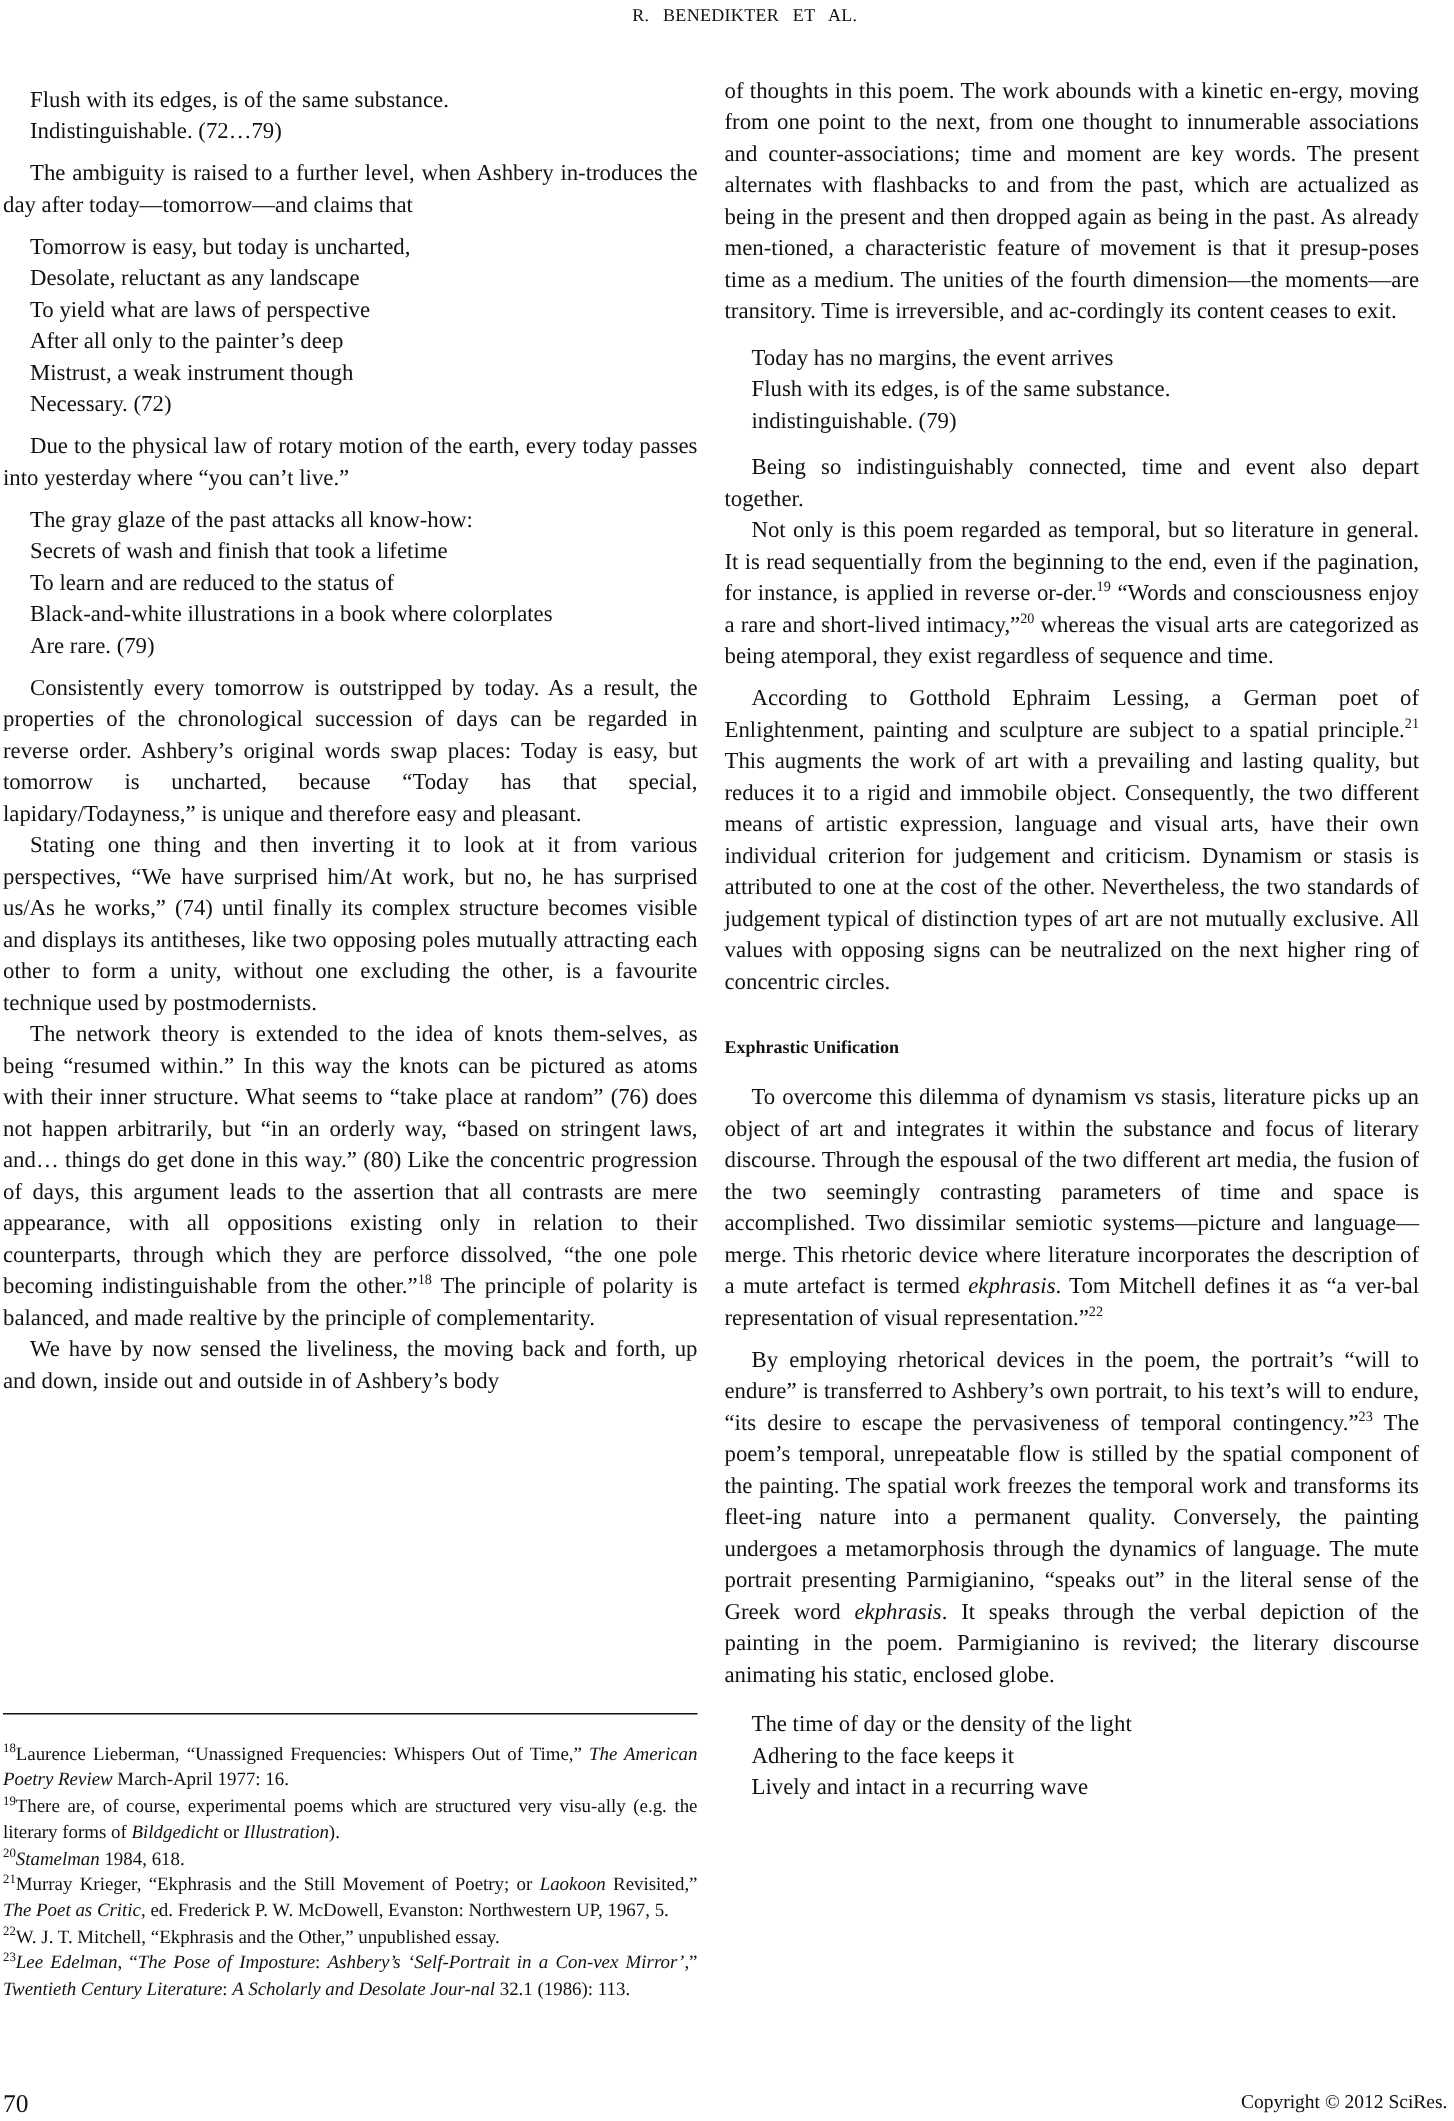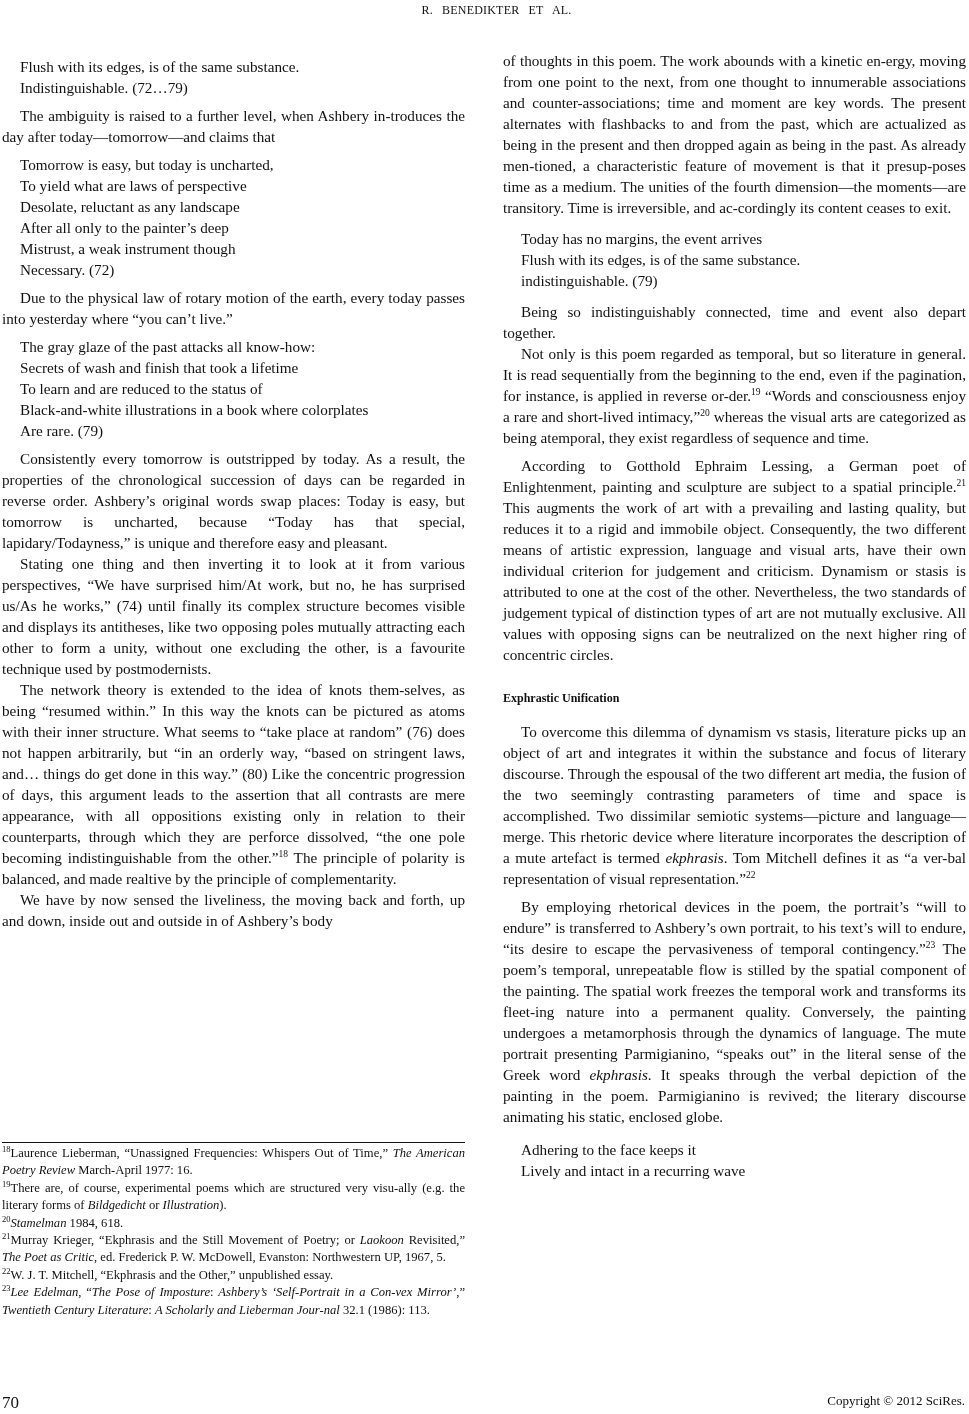--- a/index.html
+++ b/index.html
@@ -7,36 +7,36 @@
     width: 969px; height: 1414px; position: relative; overflow: hidden;
     font-family: "Liberation Serif", "DejaVu Serif", serif;
     color: #111111;
   }
   .running-head {
     position: absolute; top: 3px; left: 12px; width: 969px; text-align: center;
     font-size: 12px; letter-spacing: 0.2px; word-spacing: 6px;
   }
   .col { position: absolute; top: 50px; width: 463px; font-size: 15.2px; line-height: 21px; }
   .col-left { left: 2px; }
-  .col-right { left: 503px; }
+  .col-right { left: 483px; }
   p.para { margin: 0; text-align: justify; text-indent: 18px; hyphens: manual; }
   p.para.gap-before { margin-top: 7px; }
   .quote { margin: 7px 0 7px 18px; }
   .quote .line { display: block; white-space: nowrap; }
   h2.section {
     font-size: 19.5px; font-weight: bold; text-align: center; margin: 28px 0 10px 0; line-height: 24px;
   }
   h3.subsection {
     font-size: 12px; font-weight: bold; margin: 8px 0 10px 0; line-height: 22px;
   }
   h3.subsection.spaced { margin-top: 22px; margin-bottom: 12px; }
   sup { font-size: 9.5px; line-height: 0; vertical-align: 6px; }
   .footnotes {
     position: absolute; left: 2px; top: 1142px; width: 463px;
-    border-top: 1.3px solid #111; padding-top: 2px;
+    border-top: 1.3px solid #111; padding-top: 18px;
     font-size: 12.6px; line-height: 17.4px;
   }
   .footnote { margin: 0; text-align: justify; }
   .footnote sup { font-size: 8.5px; vertical-align: 5px; }
   .page-number { position: absolute; left: 2px; top: 1393px; font-size: 17px; }
   .copyright { position: absolute; right: 4px; top: 1393px; font-size: 13px; }
   i { font-style: italic; }
 </style>
 </head>
 <body>
@@ -44,22 +44,22 @@
 <div class="running-head">R. BENEDIKTER    ET    AL.</div>
 
 <div class="col col-left">
   <div class="quote" style="margin-top:6px">
       <span class="line">Flush with its edges, is of the same substance.</span>
       <span class="line">Indistinguishable. (72…79)</span>
     </div>
   <p class="para gap-before">The ambiguity is raised to a further level, when Ashbery in-troduces the day after today—tomorrow—and claims that</p>
   <div class="quote">
       <span class="line">Tomorrow is easy, but today is uncharted,</span>
+      <span class="line">Desolate, reluctant as any landscape</span>
       <span class="line">To yield what are laws of perspective</span>
-      <span class="line">Desolate, reluctant as any landscape</span>
       <span class="line">After all only to the painter’s deep</span>
       <span class="line">Mistrust, a weak instrument though</span>
       <span class="line">Necessary. (72)</span>
     </div>
   <p class="para">Due to the physical law of rotary motion of the earth, every today passes into yesterday where “you can’t live.”</p>
   <div class="quote">
       <span class="line">The gray glaze of the past attacks all know-how:</span>
       <span class="line">Secrets of wash and finish that took a lifetime</span>
       <span class="line">To learn and are reduced to the status of</span>
       <span class="line">Black-and-white illustrations in a book where colorplates</span>
@@ -78,28 +78,29 @@
       <span class="line">Flush with its edges, is of the same substance.</span>
       <span class="line">indistinguishable. (79)</span>
     </div>
   <p class="para">Being so indistinguishably connected, time and event also depart together.</p>
   <p class="para"><span>Not only is this poem regarded as temporal, but so literature in general. It is read sequentially from the beginning to the end, even if the pagination, for instance, is applied in reverse or-der.</span><sup>19</sup><span> “Words and consciousness enjoy a rare and short-lived intimacy,”</span><sup>20</sup><span> whereas the visual arts are categorized as being atemporal, they exist regardless of sequence and time.</span></p>
   <p class="para gap-before"><span>According to Gotthold Ephraim Lessing, a German poet of Enlightenment, painting and sculpture are subject to a spatial principle.</span><sup>21</sup><span> This augments the work of art with a prevailing and lasting quality, but reduces it to a rigid and immobile object. Consequently, the two different means of artistic expression, language and visual arts, have their own individual criterion for judgement and criticism. Dynamism or stasis is attributed to one at the cost of the other. Nevertheless, the two standards of judgement typical of distinction types of art are not mutually exclusive. All values with opposing signs can be neutralized on the next higher ring of concentric circles.</span></p>
   <h3 class="subsection spaced">Exphrastic Unification</h3>
   <p class="para"><span>To overcome this dilemma of dynamism vs stasis, literature picks up an object of art and integrates it within the substance and focus of literary discourse. Through the espousal of the two different art media, the fusion of the two seemingly contrasting parameters of time and space is accomplished. Two dissimilar semiotic systems—picture and language—merge. This rhetoric device where literature incorporates the description of a mute artefact is termed </span><i>ekphrasis</i><span>. Tom Mitchell defines it as “a ver-bal representation of visual representation.”</span><sup>22</sup></p>
   <p class="para gap-before"><span>By employing rhetorical devices in the poem, the portrait’s “will to endure” is transferred to Ashbery’s own portrait, to his text’s will to endure, “its desire to escape the pervasiveness of temporal contingency.”</span><sup>23</sup><span> The poem’s temporal, unrepeatable flow is stilled by the spatial component of the painting. The spatial work freezes the temporal work and transforms its fleet-ing nature into a permanent quality. Conversely, the painting undergoes a metamorphosis through the dynamics of language. The mute portrait presenting Parmigianino, “speaks out” in the literal sense of the Greek word </span><i>ekphrasis</i><span>. It speaks through the verbal depiction of the painting in the poem. Parmigianino is revived; the literary discourse animating his static, enclosed globe.</span></p>
   <div class="quote" style="margin-top:12px">
+      <span class="line">The time of day or the density of the light</span>
       <span class="line">Adhering to the face keeps it</span>
       <span class="line">Lively and intact in a recurring wave</span>
     </div>
 </div>
 
 <div class="footnotes">
     <p class="footnote"><sup>18</sup><span>Laurence Lieberman, “Unassigned Frequencies: Whispers Out of Time,” </span><i>The American Poetry Review</i><span> March-April 1977: 16.</span></p>
     <p class="footnote"><sup>19</sup><span>There are, of course, experimental poems which are structured very visu-ally (e.g. the literary forms of </span><i>Bildgedicht</i><span> or </span><i>Illustration</i><span>).</span></p>
     <p class="footnote"><sup>20</sup><i>Stamelman</i><span> 1984, 618.</span></p>
     <p class="footnote"><sup>21</sup><span>Murray Krieger, “Ekphrasis and the Still Movement of Poetry; or </span><i>Laokoon</i><span> Revisited,” </span><i>The Poet as Critic</i><span>, ed. Frederick P. W. McDowell, Evanston: Northwestern UP, 1967, 5.</span></p>
     <p class="footnote"><sup>22</sup><span>W. J. T. Mitchell, “Ekphrasis and the Other,” unpublished essay.</span></p>
-    <p class="footnote"><sup>23</sup><i>Lee Edelman</i><span>, “</span><i>The Pose of Imposture</i><span>: </span><i>Ashbery’s ‘Self-Portrait in a Con-vex Mirror’</i><span>,” </span><i>Twentieth Century Literature</i><span>: </span><i>A Scholarly and Lieberman Jour-nal</i><span> 32.1 (1986): 113.</span></p>
+    <p class="footnote"><sup>23</sup><i>Lee Edelman</i><span>, “</span><i>The Pose of Imposture</i><span>: </span><i>Ashbery’s ‘Self-Portrait in a Con-vex Mirror’</i><span>,” </span><i>Twentieth Century Literature</i><span>: </span><i>A Scholarly and Desolate Jour-nal</i><span> 32.1 (1986): 113.</span></p>
   </div>
 
 <div class="page-number">70</div>
 <div class="copyright">Copyright © 2012 SciRes.</div>
 
 </body></html>

